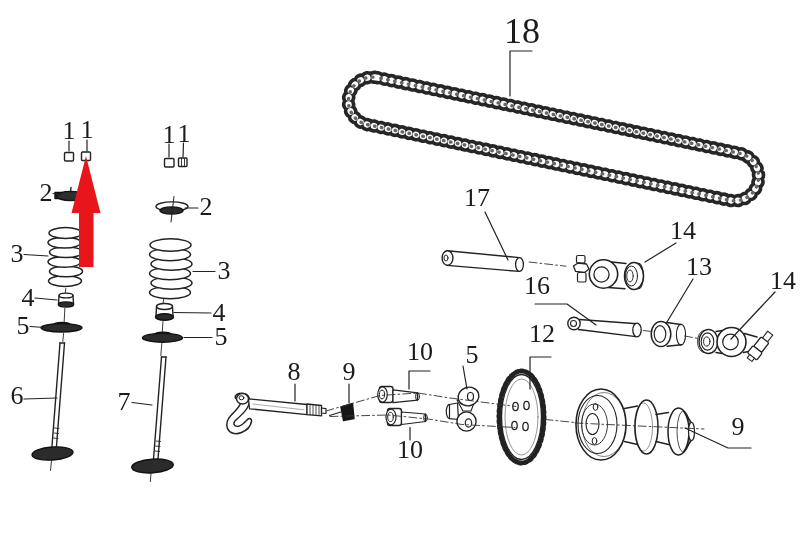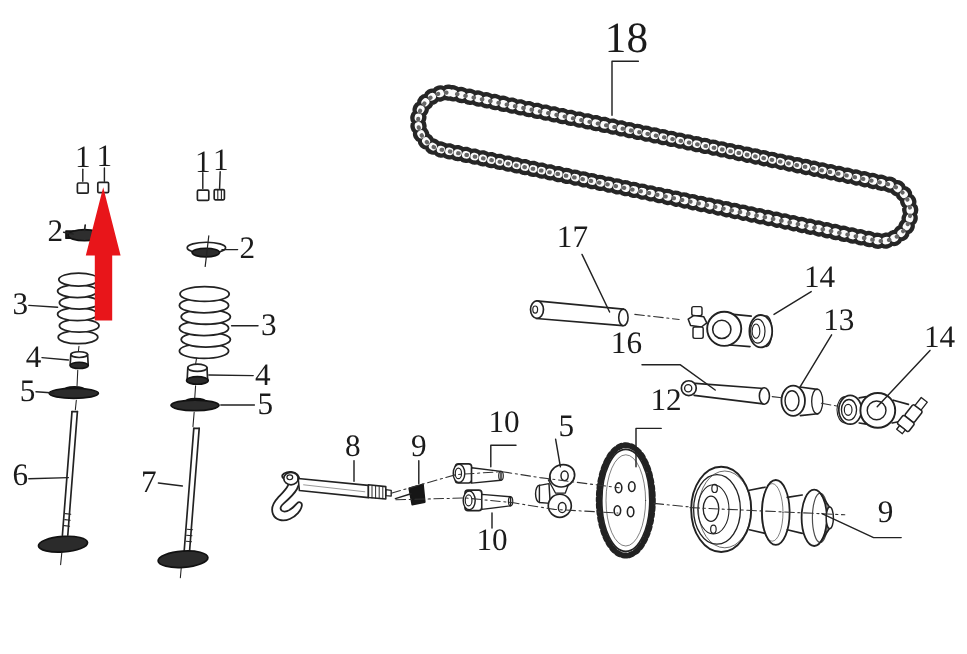--- a/index.html
+++ b/index.html
@@ -310,23 +310,23 @@
   <span class="co" style="left:219px;top:313px">4</span>
   <span class="co" style="left:23px;top:326px">5</span>
   <span class="co" style="left:221px;top:337px">5</span>
   <span class="co" style="left:17px;top:396px">6</span>
   <span class="co" style="left:124px;top:402px">7</span>
   <span class="co" style="left:294px;top:372px">8</span>
   <span class="co" style="left:349px;top:372px">9</span>
   <span class="co" style="left:420px;top:352px">10</span>
   <span class="co" style="left:410px;top:450px">10</span>
   <span class="co" style="left:472px;top:355px">5</span>
-  <span class="co" style="left:555px;top:334px">12</span>
+  <span class="co" style="left:542px;top:334px">12</span>
   <span class="co" style="left:738px;top:427px">9</span>
   <span class="co" style="left:683px;top:231px">14</span>
   <span class="co" style="left:783px;top:281px">14</span>
   <span class="co" style="left:699px;top:267px">13</span>
-  <span class="co" style="left:522px;top:286px">16</span>
+  <span class="co" style="left:537px;top:286px">16</span>
   <span class="co" style="left:477px;top:198px">17</span>
   <span class="co co-lg" style="left:522px;top:31px">18</span>
 </div>
 
 </div>
 
 </body></html>

